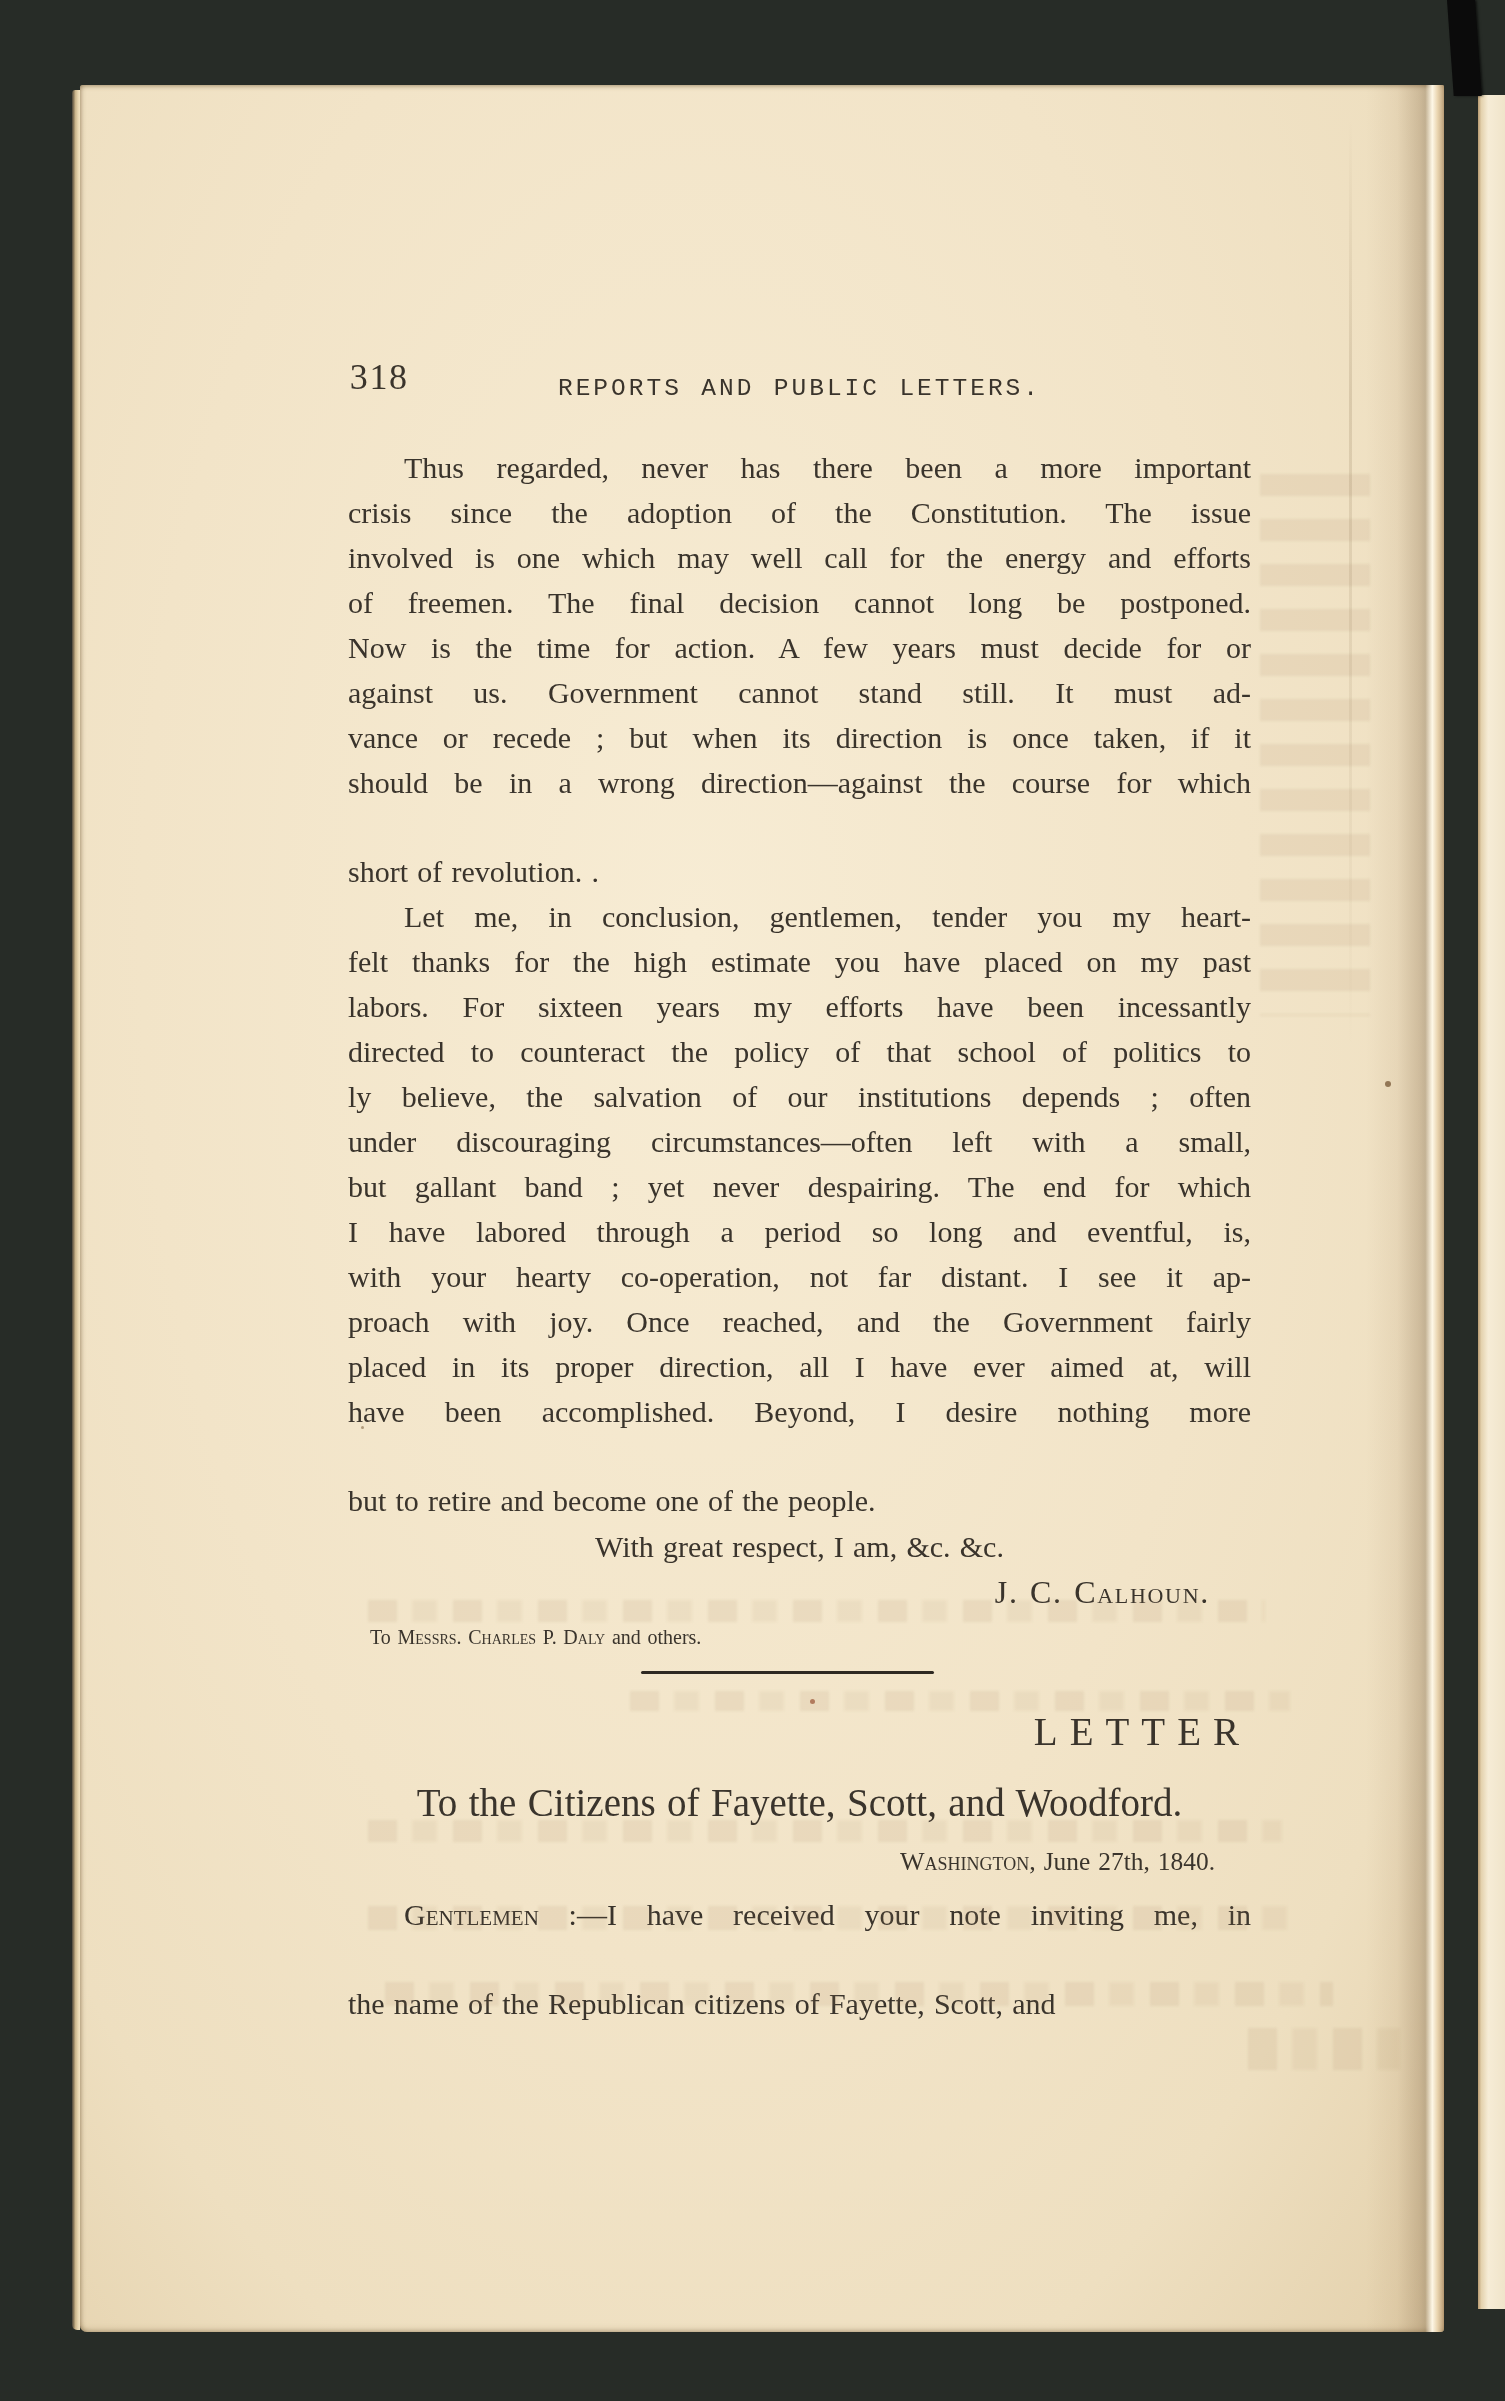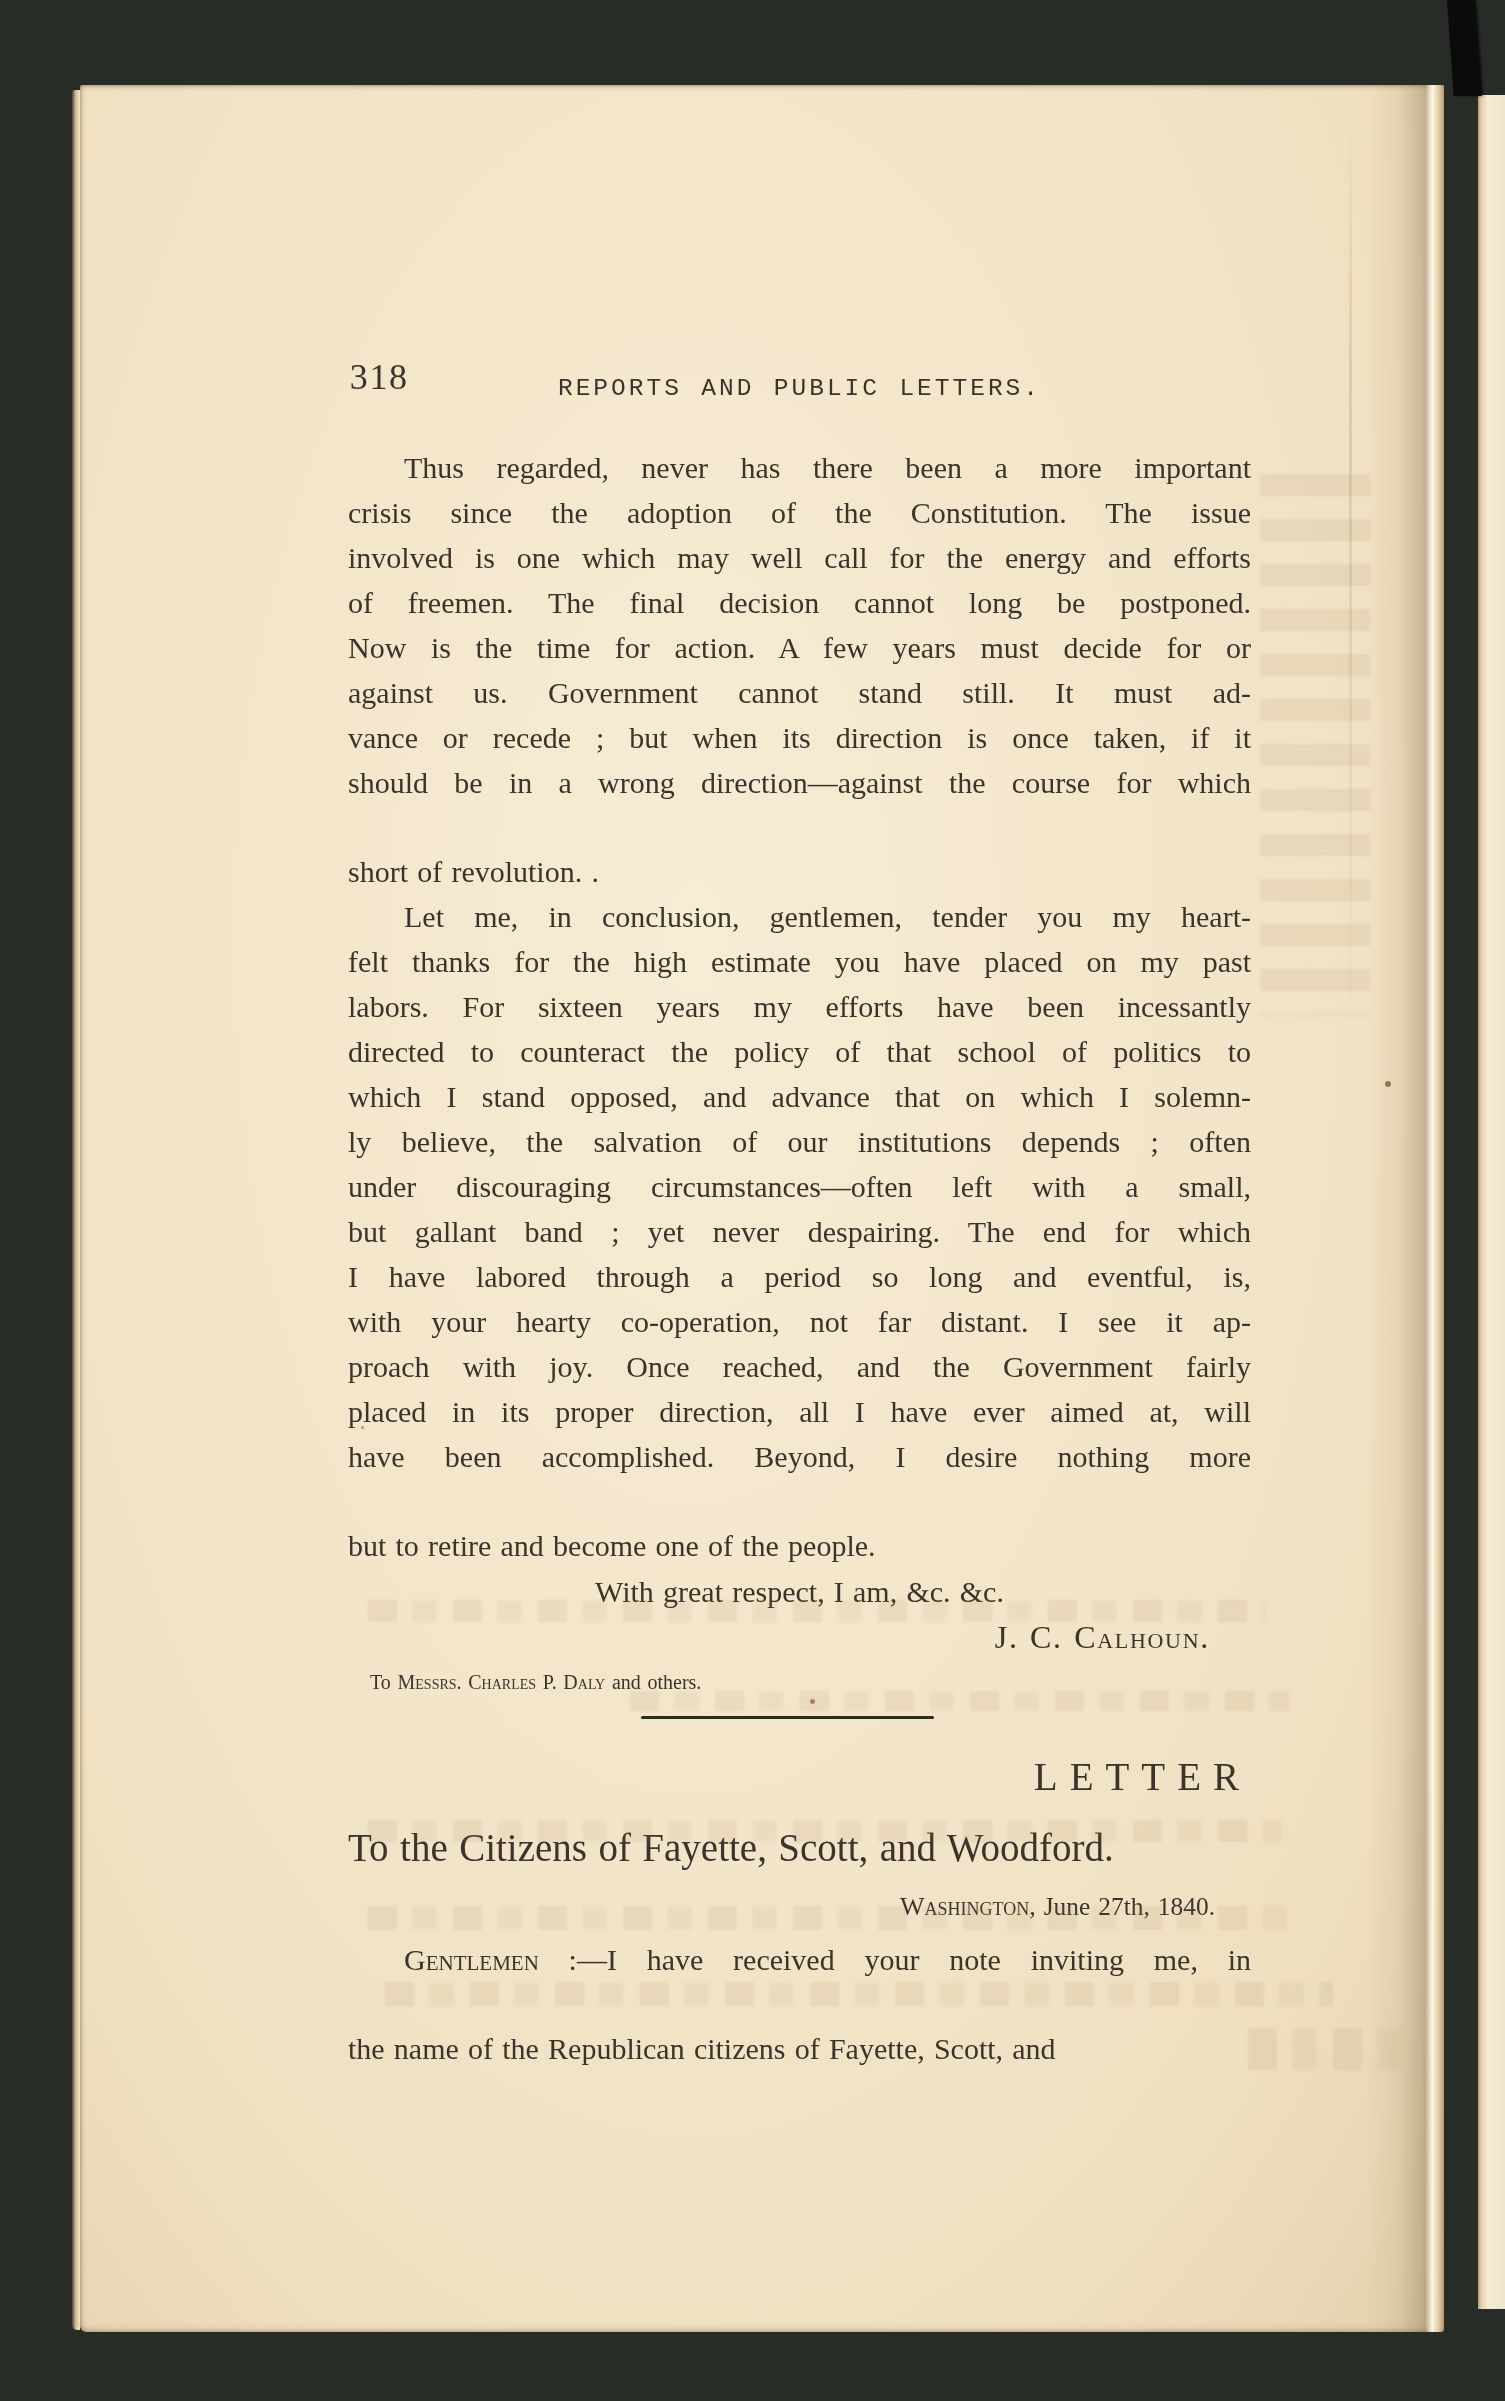--- a/index.html
+++ b/index.html
@@ -72,21 +72,21 @@
 
   .closing{text-align:center;margin-top:0.8px;}
   .signature{text-align:right;padding-right:41px;font-size:32px;line-height:47px;font-variant:small-caps;letter-spacing:1.7px;}
   .attribution{font-size:20px;line-height:42px;text-indent:22px;}
   .sc{font-variant:small-caps;}
   .it{}
 
   .rule{width:293px;height:2.5px;background:#2e2922;border-radius:1.7px;margin:13.5px auto 0;transform:translateX(-12px);}
 
   .letter-heading{text-align:right;font-size:39px;line-height:47px;letter-spacing:12px;text-indent:12px;margin-top:34px;}
-  .letter-sub{font-size:39px;line-height:46px;margin-top:25.4px;}
+  .letter-sub{text-align:center;font-size:39px;line-height:46px;margin-top:25.4px;}
   .dateline{text-align:right;padding-right:36px;font-size:25.4px;line-height:37px;margin-top:17px;}
   .dateline .sc{font-size:26px;}
   .opening{margin-top:12px;}
   .opening .oline{text-indent:56px;}
 
   
   .ghost{
     position:absolute;pointer-events:none;filter:blur(1.7px);opacity:.85;
     background:repeating-linear-gradient(90deg,
       var(--ghost) 0 29px, rgba(158,126,88,0) 29px 44px,
@@ -128,21 +128,20 @@
           <div class="jline">vance or recede ; but when its direction is once taken, if it</div>
           <div class="jline">should be in a wrong direction—against the course for which</div>
           <div class="jline last">short of revolution. .</div>
         </div>
 
       <div class="para">
           <div class="jline">Let me, in conclusion, gentlemen, tender you my heart-</div>
           <div class="jline">felt thanks for the high estimate you have placed on my past</div>
           <div class="jline">labors. For sixteen years my efforts have been incessantly</div>
           <div class="jline">directed to counteract the policy of that school of politics to</div>
-          <div class="jline">which I stand opposed, and advance that on which I solemn-</div>
           <div class="jline">ly believe, the salvation of our institutions depends ; often</div>
           <div class="jline">under discouraging circumstances—often left with a small,</div>
           <div class="jline">but gallant band ; yet never despairing. The end for which</div>
           <div class="jline">I have labored through a period so long and eventful, is,</div>
           <div class="jline">with your hearty co-operation, not far distant. I see it ap-</div>
           <div class="jline">proach with joy. Once reached, and the Government fairly</div>
           <div class="jline">placed in its proper direction, all I have ever aimed at, will</div>
           <div class="jline">have been accomplished. Beyond, I desire nothing more</div>
           <div class="jline last">but to retire and become one of the people.</div>
         </div>

